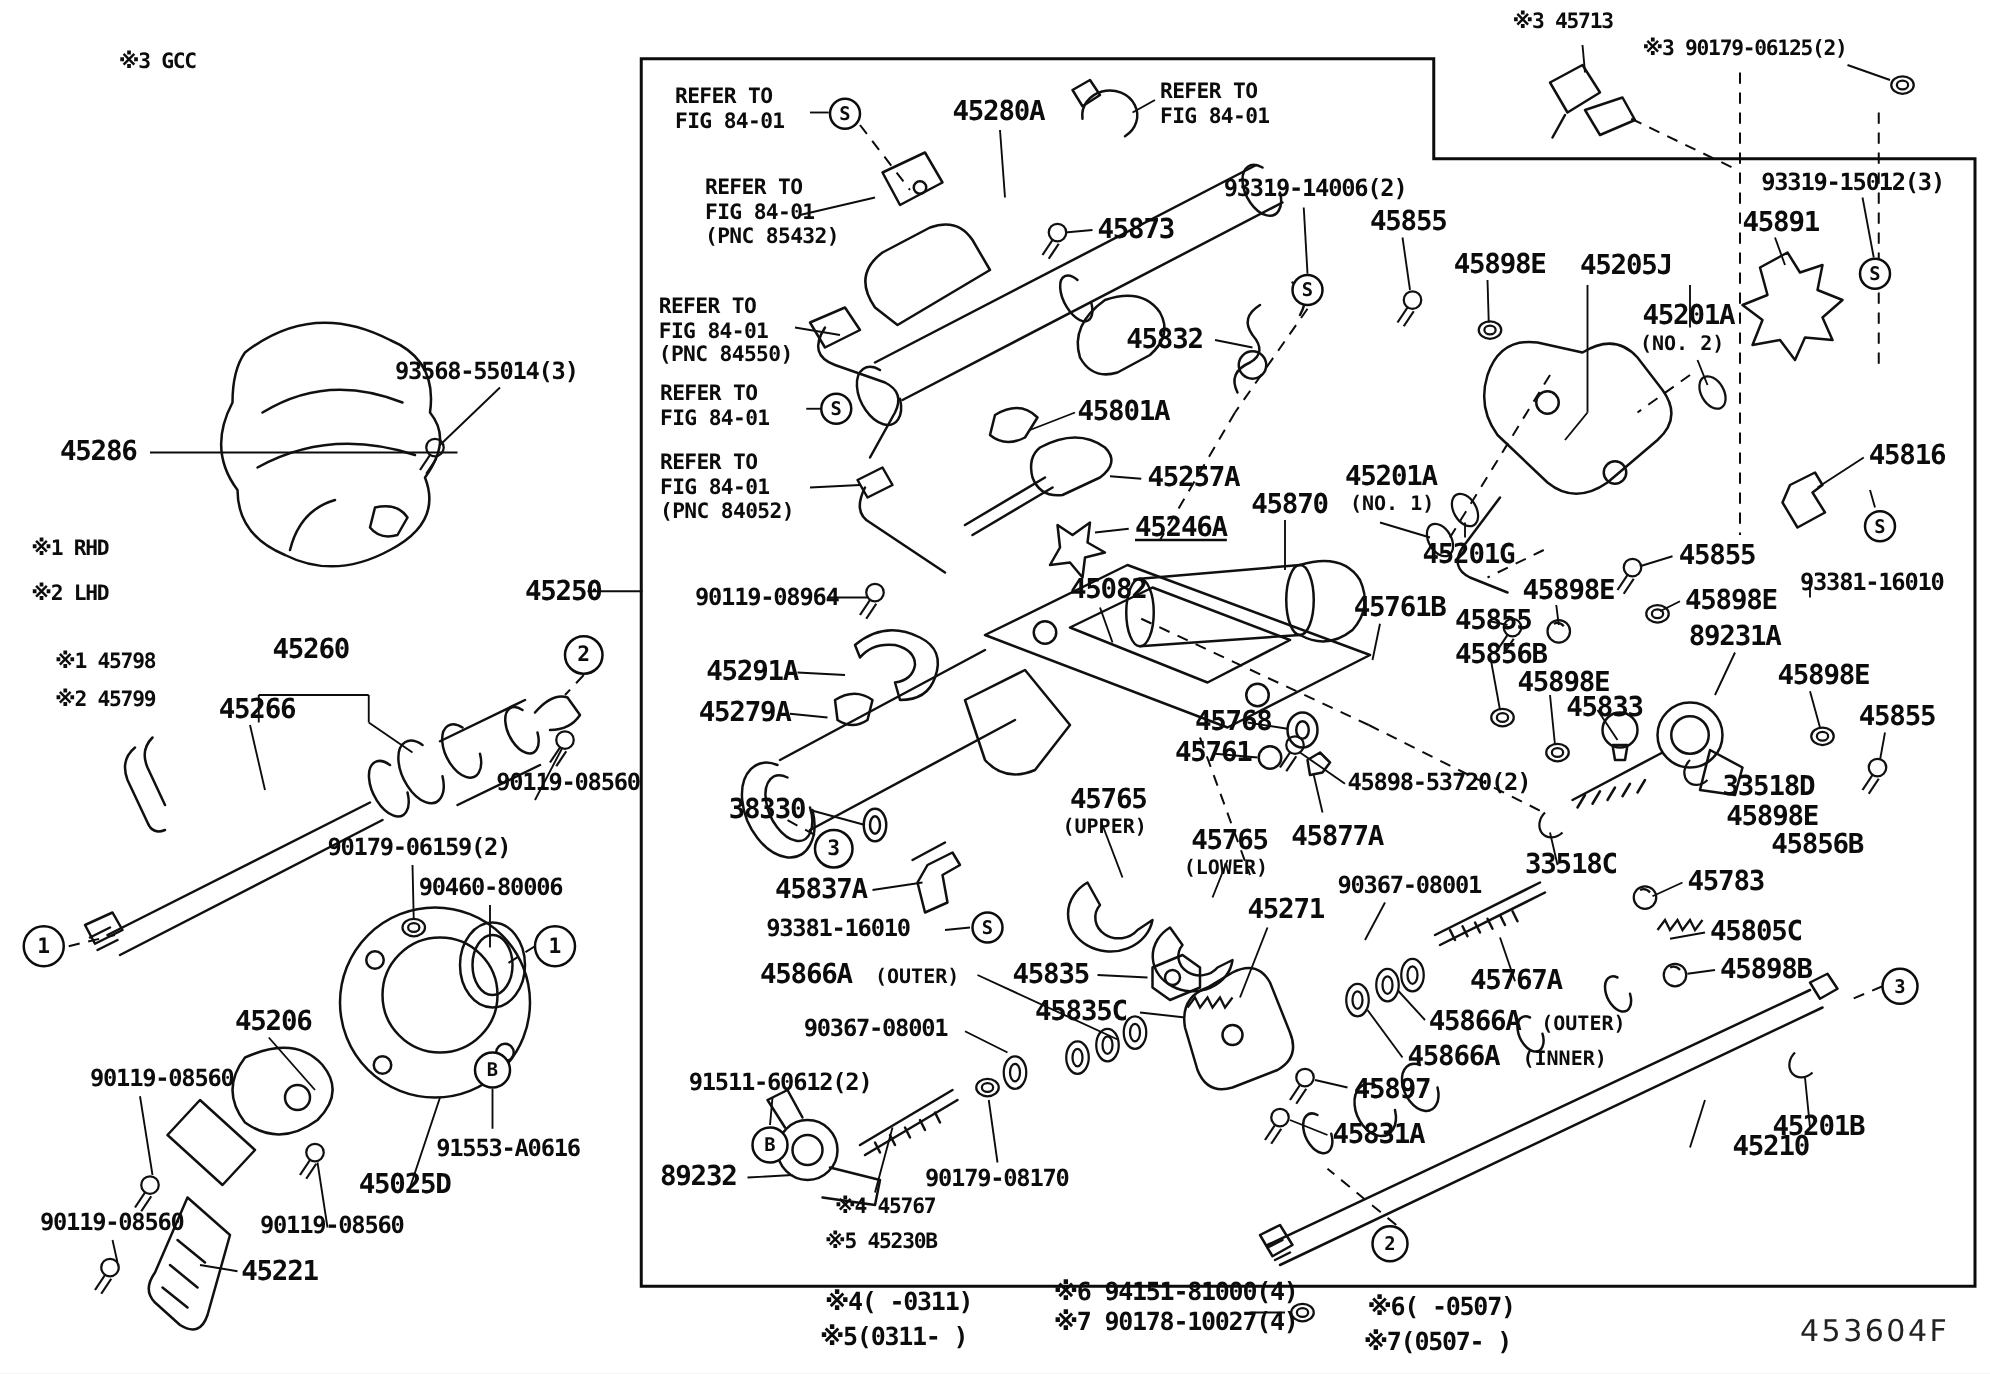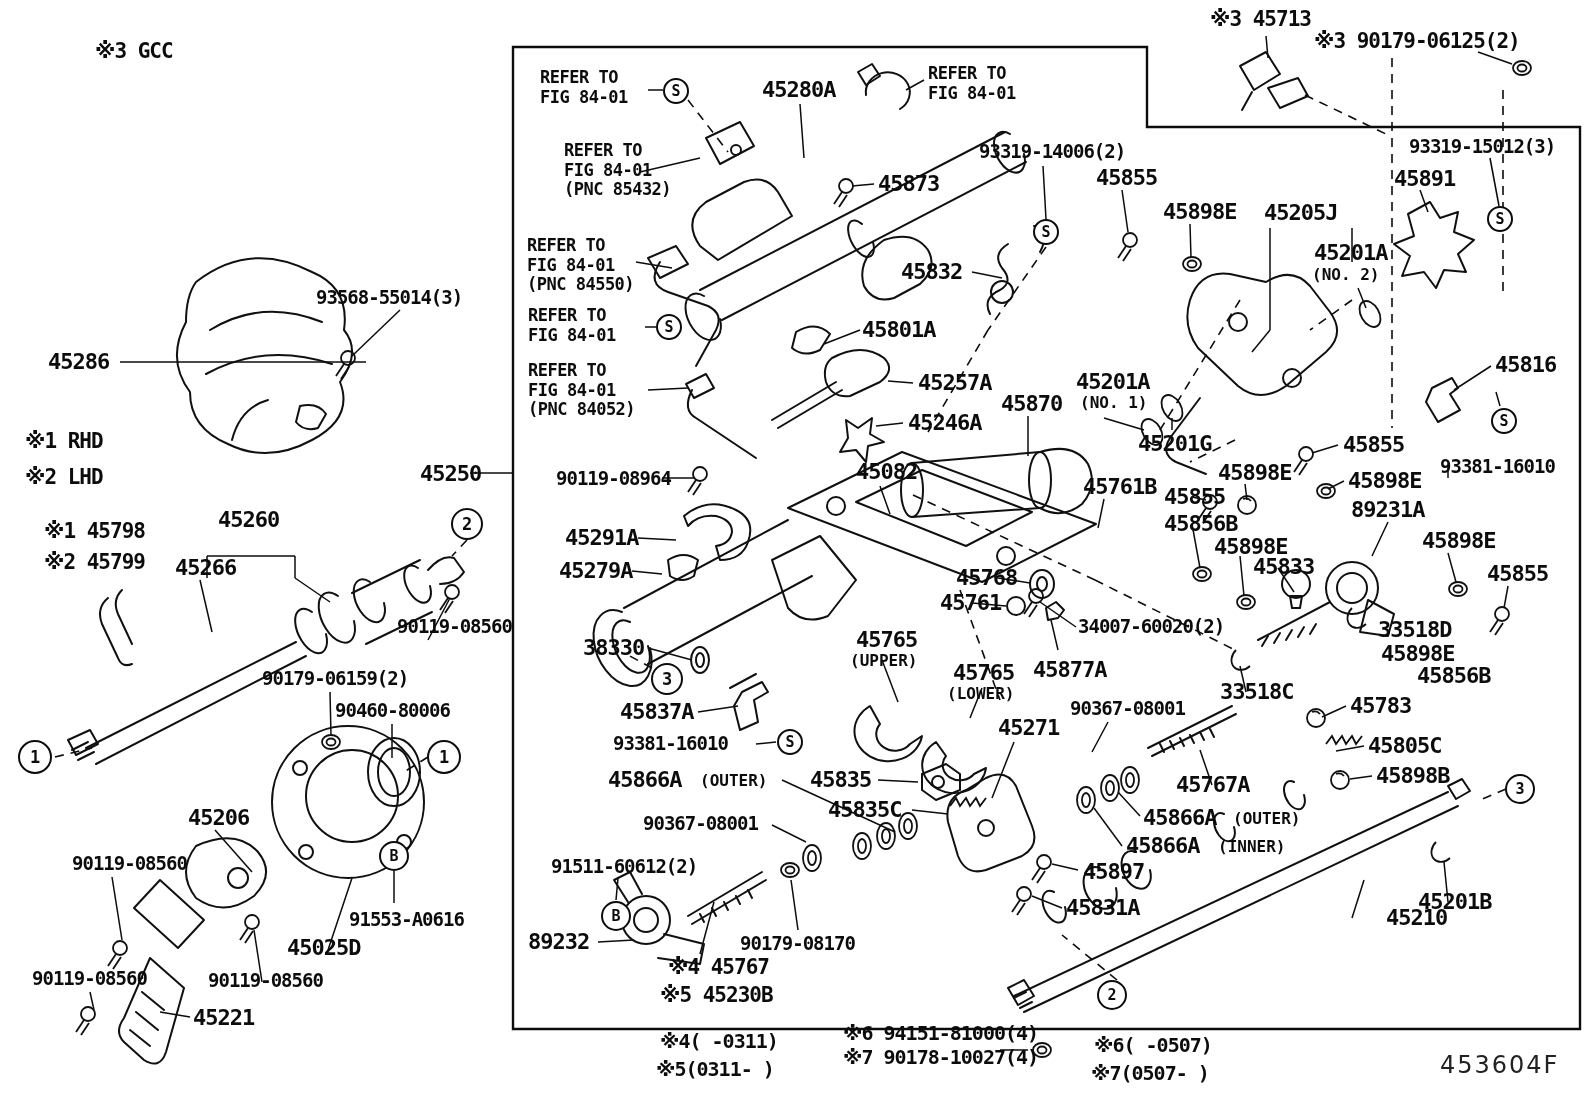--- a/index.html
+++ b/index.html
@@ -5,21 +5,21 @@
   html,body{margin:0;padding:0;background:#e8e8e8;}
   #stage{position:relative;width:1592px;height:1099px;background:#ffffff;overflow:hidden;
          font-family:"DejaVu Sans Mono","DejaVu Sans",monospace;}
   #art{position:absolute;left:0;top:0;z-index:1;}
   #labels{position:absolute;left:0;top:0;width:100%;height:100%;z-index:2;}
   .label{position:absolute;font-weight:700;color:#0c0c0c;white-space:pre-line;line-height:1.1;letter-spacing:-1px;}
   .pn{font-size:22px;}
   .pnl{font-size:19px;letter-spacing:-1px;}
   .sub{font-size:16px;letter-spacing:0;}
   .ref{font-size:17px;letter-spacing:-0.5px;line-height:1.15;}
-  .note{font-size:21px;}
+  .note{font-size:17px;}
   .foot{font-size:20px;}
   .code{font-family:"DejaVu Sans","Liberation Sans",sans-serif;font-size:24px;font-weight:400;letter-spacing:2px;color:#222;}
   .circ{position:absolute;border:2.2px solid #0c0c0c;border-radius:50%;display:flex;align-items:center;
         justify-content:center;font-weight:700;color:#0c0c0c;background:#fff;box-sizing:border-box;}
 </style>
 </head>
 <body>
 
 <div id="stage">
   <svg id="art" width="1592" height="1099" viewBox="0 0 1592 1099">
@@ -397,21 +397,21 @@
 FIG 84-01
 (PNC 84550)</div>
       <div class="label pn" style="left: 901px; top: 260px;">45832</div>
       <div class="label ref" style="left: 528px; top: 306px;">REFER TO
 FIG 84-01</div>
       <div class="label pn" style="left: 862px; top: 318px;">45801A</div>
       <div class="label ref" style="left: 528px; top: 361px;">REFER TO
 FIG 84-01
 (PNC 84052)</div>
       <div class="label pn" style="left: 918px; top: 371px;">45257A</div>
-      <div class="label pn" style="left: 908px; top: 411px;">45246A</div>
+      <div class="label pn" style="left: 908px; top: 411px; text-decoration: underline;">45246A</div>
       <div class="label pn" style="left: 1495px; top: 353px;">45816</div>
       <div class="label pn" style="left: 1001px; top: 392px;">45870</div>
       <div class="label pn" style="left: 1076px; top: 370px;">45201A</div>
       <div class="label sub" style="left: 1080px; top: 394px;">(NO. 1)</div>
       <div class="label pn" style="left: 1138px; top: 432px;">45201G</div>
       <div class="label pnl" style="left: 1440px; top: 456px;">93381-16010</div>
       <div class="label pn" style="left: 1343px; top: 433px;">45855</div>
       <div class="label pn" style="left: 1348px; top: 469px;">45898E</div>
       <div class="label pn" style="left: 1351px; top: 498px;">89231A</div>
       <div class="label pn" style="left: 1422px; top: 529px;">45898E</div>
@@ -426,21 +426,21 @@
       <div class="label pn" style="left: 1253px; top: 555px;">45833</div>
       <div class="label pn" style="left: 565px; top: 526px;">45291A</div>
       <div class="label pn" style="left: 559px; top: 559px;">45279A</div>
       <div class="label pn" style="left: 956px; top: 566px;">45768</div>
       <div class="label pn" style="left: 928px; top: 591px; margin-left: 12px;">45761</div>
       <div class="label pn" style="left: 583px; top: 636px;">38330</div>
       <div class="label pn" style="left: 1378px; top: 618px;">33518D</div>
       <div class="label pn" style="left: 1381px; top: 642px;">45898E</div>
       <div class="label pn" style="left: 1417px; top: 664px;">45856B</div>
       <div class="label pn" style="left: 1350px; top: 694px;">45783</div>
-      <div class="label pnl" style="left: 1078px; top: 616px;">34007-60020(2)</div>
+      <div class="label pnl" style="left: 1078px; top: 616px;">45898-53720(2)</div>
       <div class="label pn" style="left: 1033px; top: 638px; margin-top: 20px;">45877A</div>
       <div class="label pn" style="left: 856px; top: 628px;">45765</div>
       <div class="label sub" style="left: 850px; top: 652px;">(UPPER)</div>
       <div class="label pn" style="left: 953px; top: 661px;">45765</div>
       <div class="label sub" style="left: 947px; top: 685px;">(LOWER)</div>
       <div class="label pn" style="left: 620px; top: 700px;">45837A</div>
       <div class="label pnl" style="left: 613px; top: 733px;">93381-16010</div>
       <div class="label pn" style="left: 608px; top: 768px;">45866A</div>
       <div class="label sub" style="left: 700px; top: 772px;">(OUTER)</div>
       <div class="label pn" style="left: 810px; top: 768px;">45835</div>

